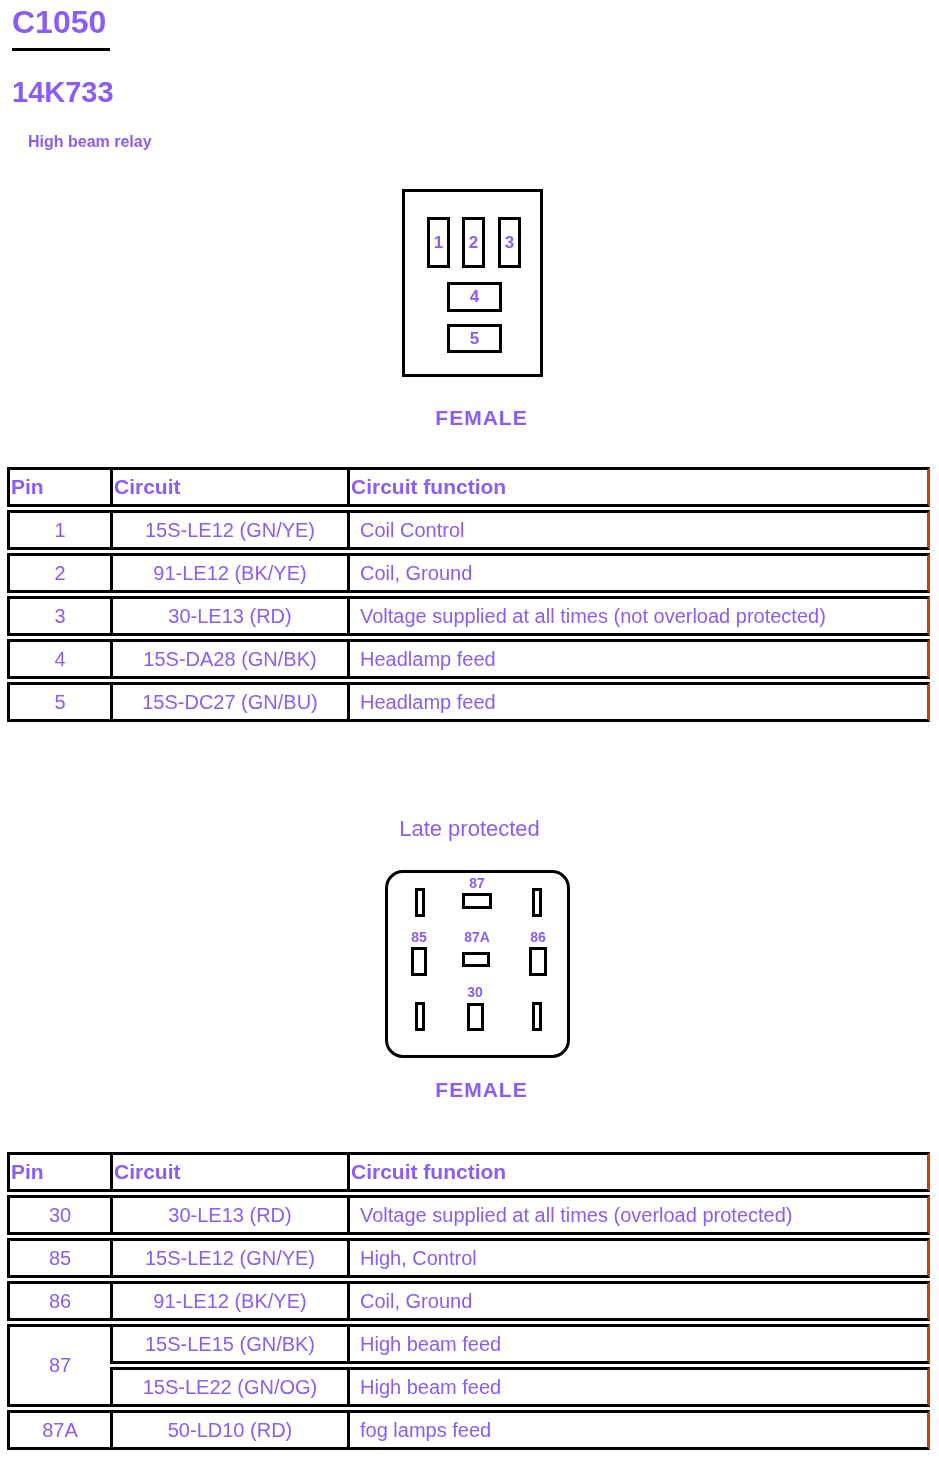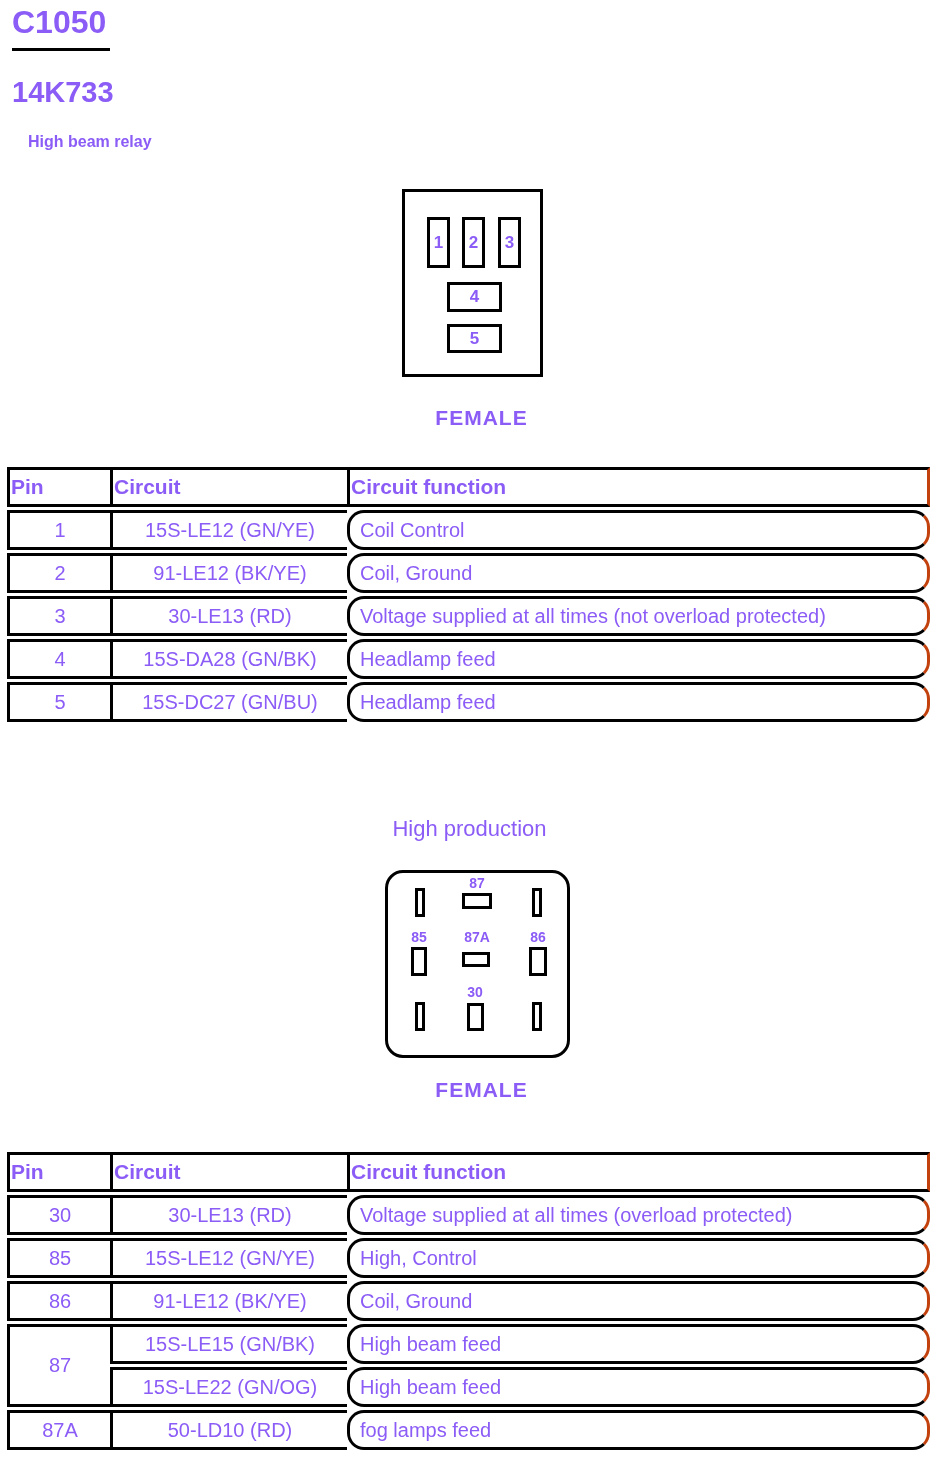--- a/index.html
+++ b/index.html
@@ -109,21 +109,21 @@
     border-left: 3px solid #000;
     vertical-align: middle;
     background: #fff;
     overflow: hidden;
     white-space: nowrap;
   }
   .pin-table th:last-child, .pin-table td:last-child { border-right: 3px solid #c2410c; }
   .pin-table th { font-size: 21px; font-weight: bold; text-align: left; }
   .pin-table td { font-size: 20px; font-weight: normal; }
   .pin-table td.c-pin, .pin-table td.c-circuit { text-align: center; }
-  .pin-table td.c-func { text-align: left; padding-left: 10px; border-radius: 17px; }
+  .pin-table td.c-func { text-align: left; padding-left: 10px; }
 </style>
 </head>
 <body>
 
 <div class="page">
 
   <div class="abs connector-id">C1050</div>
   <div class="abs part-number">14K733</div>
   <div class="abs part-desc">High beam relay</div>
 
@@ -183,21 +183,21 @@
         <td class="c-func">Headlamp feed</td>
       </tr>
       <tr>
         <td class="c-pin">5</td>
         <td class="c-circuit">15S-DC27 (GN/BU)</td>
         <td class="c-func">Headlamp feed</td>
       </tr>
     </tbody>
   </table>
 
-  <div class="abs section-title" style="top:816px">High production</div>
+  <div class="abs section-title" style="top:816px">Late protected</div>
 
   <div class="abs connector-late">
     <div class="slot l-tl"></div>
     <div class="pin-label lab-87">87</div>
     <div class="slot l-87r"></div>
     <div class="slot l-tr"></div>
 
     <div class="pin-label lab-85">85</div>
     <div class="slot l-85r"></div>
     <div class="pin-label lab-87a">87A</div>

